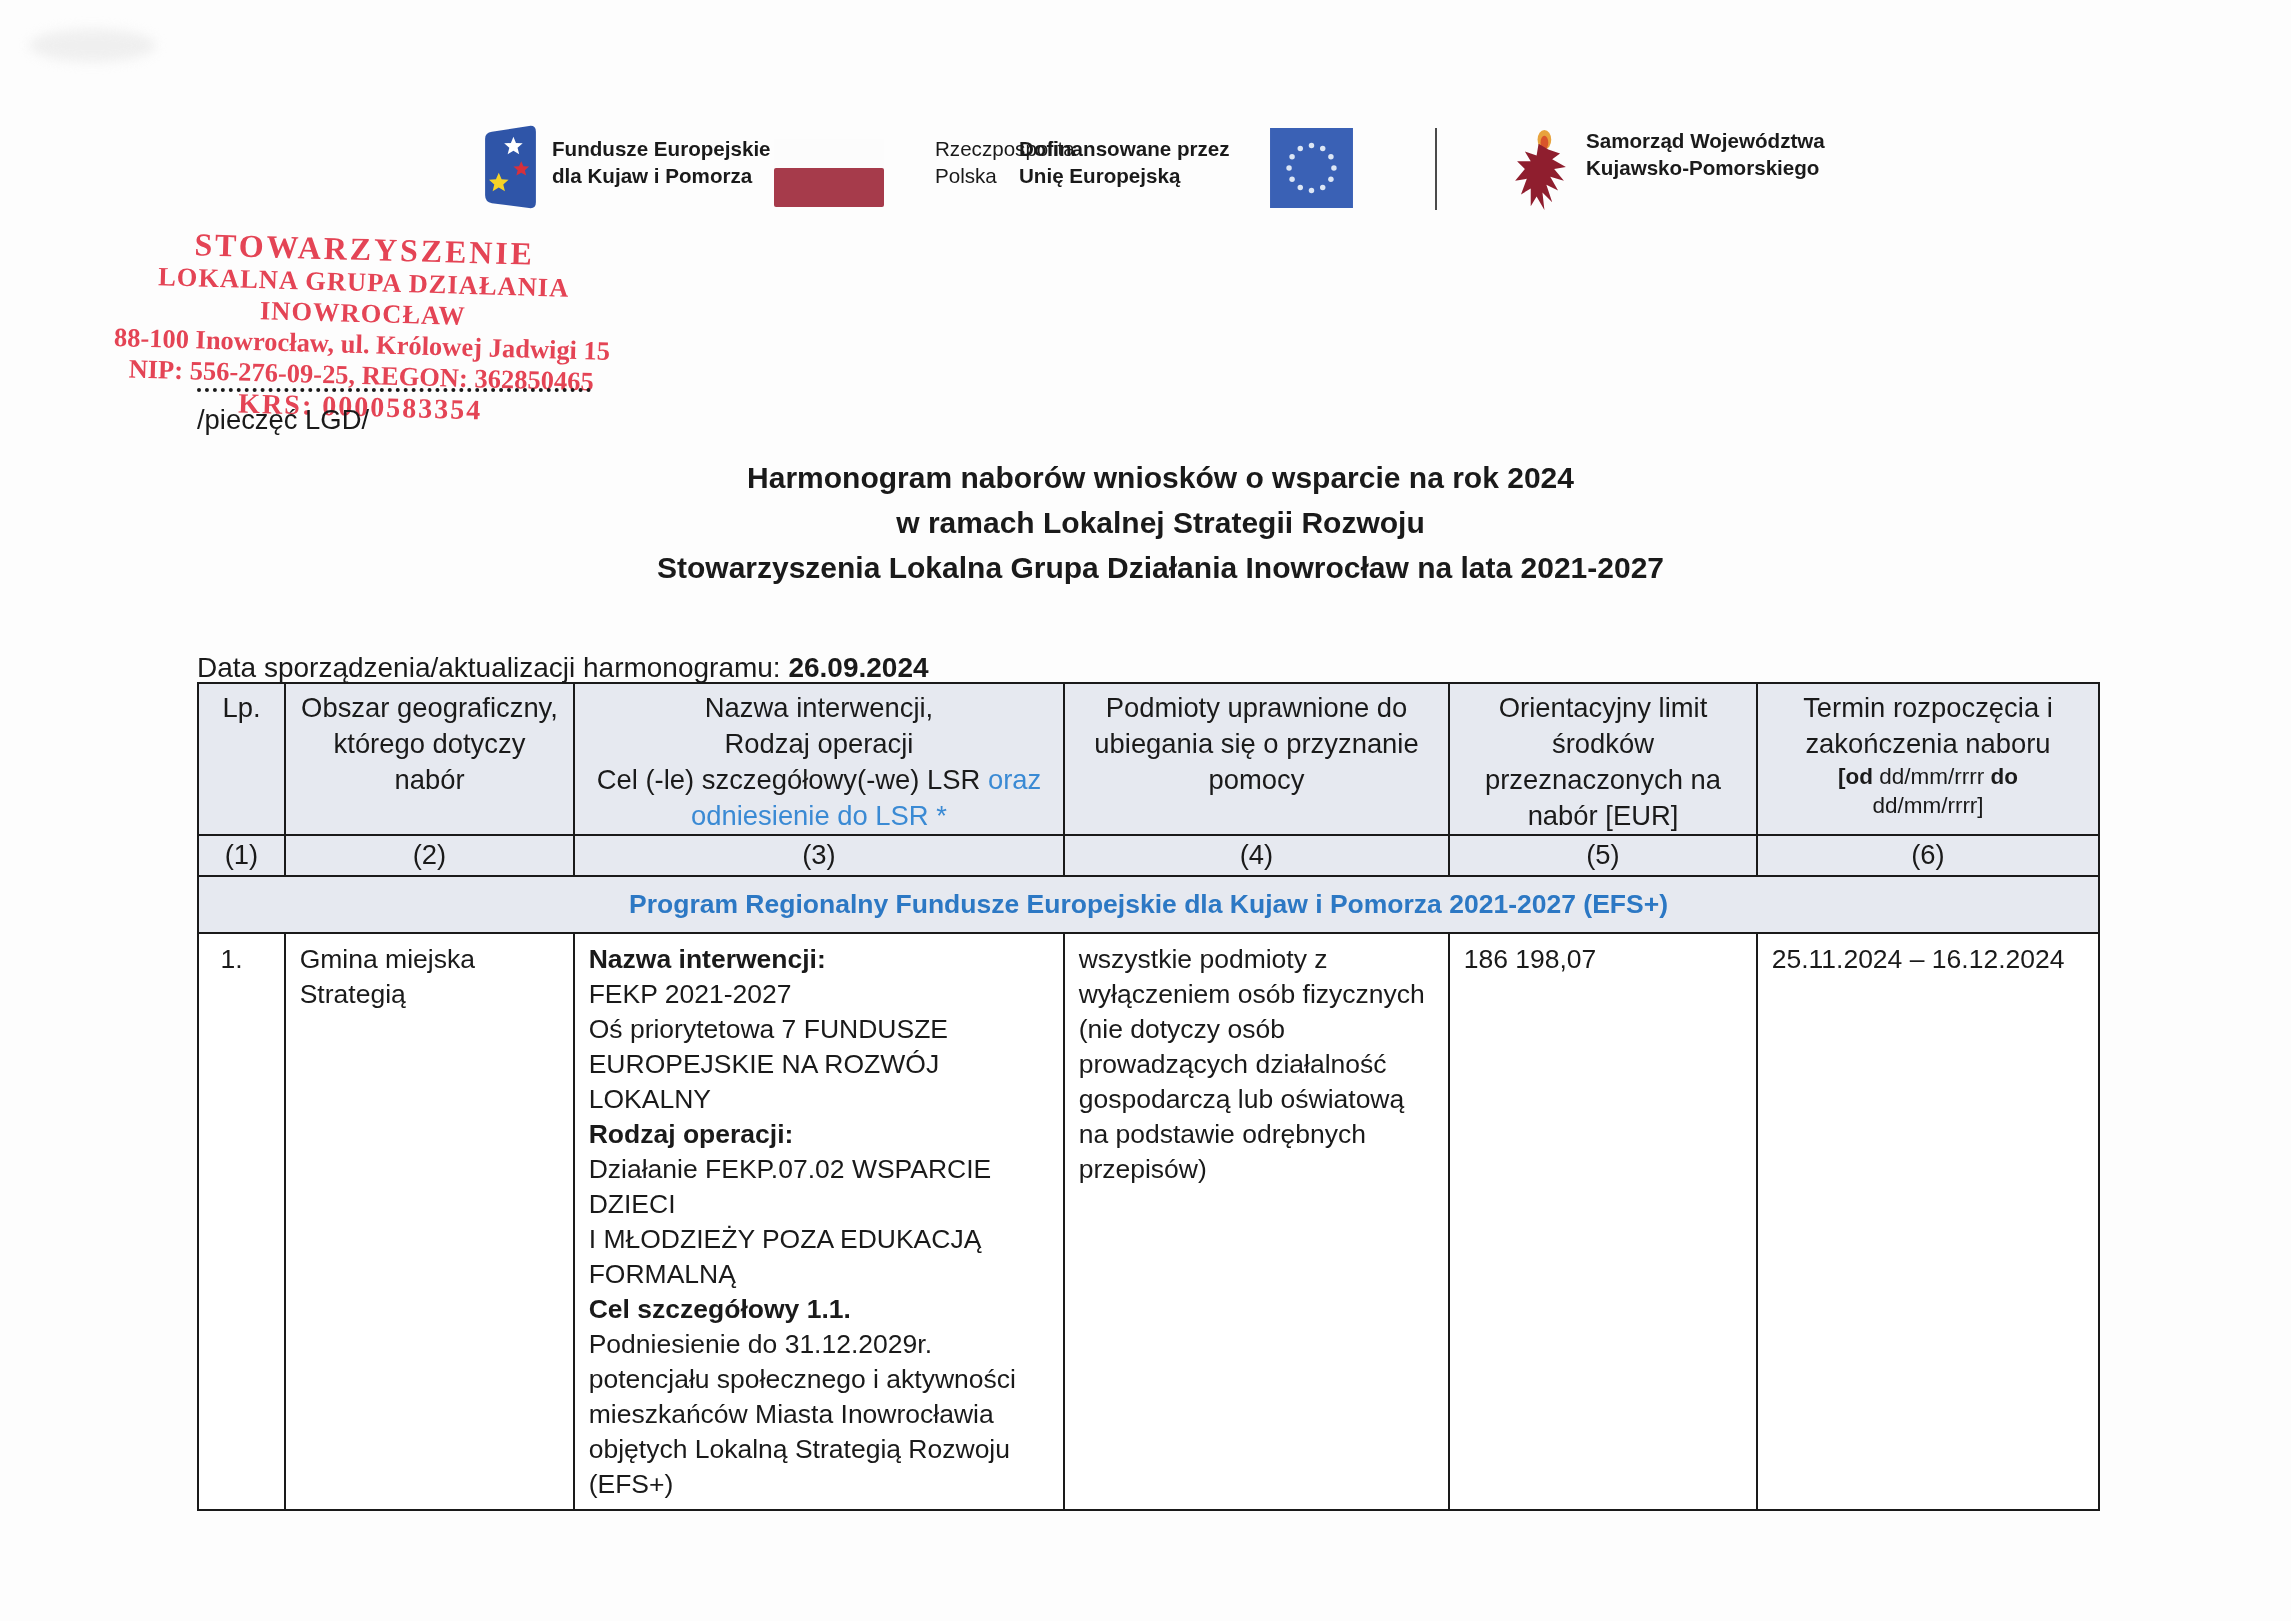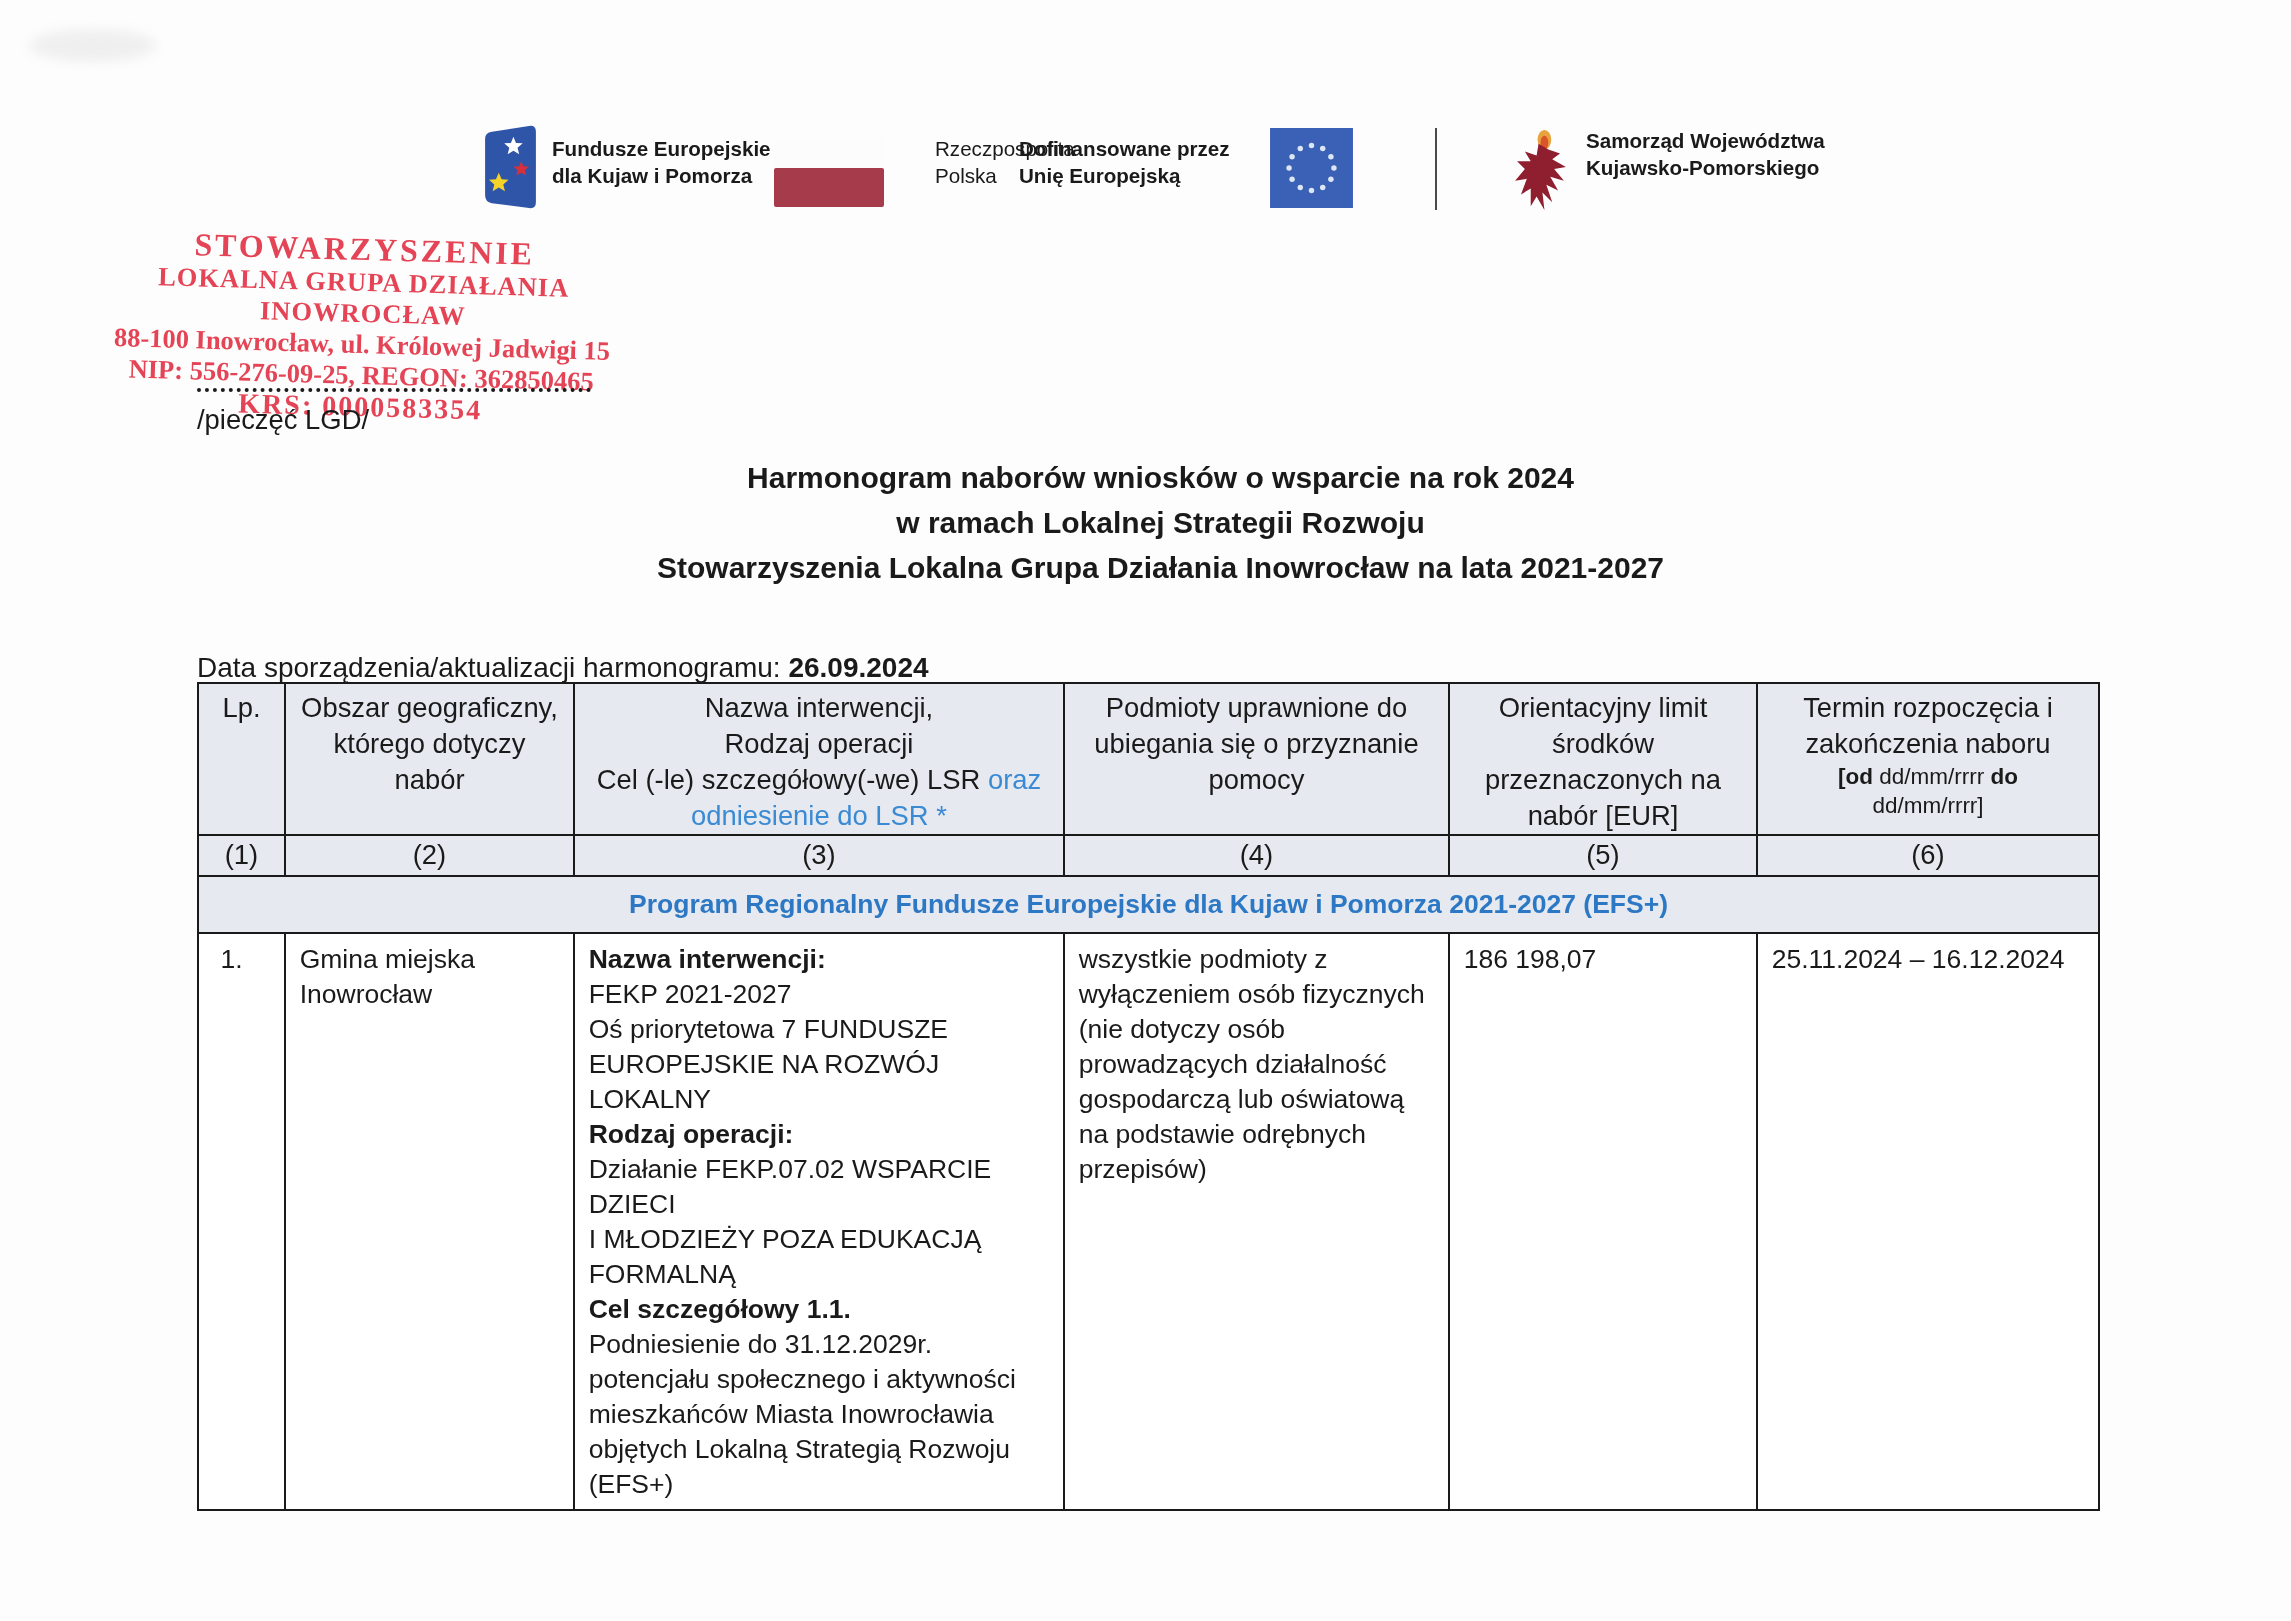--- a/index.html
+++ b/index.html
@@ -181,21 +181,21 @@
       <td>(4)</td>
       <td>(5)</td>
       <td>(6)</td>
     </tr>
     <tr class="program-row">
       <td colspan="6">Program Regionalny Fundusze Europejskie dla Kujaw i Pomorza 2021-2027 (EFS+)</td>
     </tr>
     <tr class="data-row">
       <td class="cell-lp">1.</td>
       <td class="prelines">Gmina miejska
-Inowrocław</td>
+Strategią</td>
       <td>
         <div class="b">Nazwa interwencji:</div>
         <div class="prelines">FEKP 2021-2027
 Oś priorytetowa 7 FUNDUSZE
 EUROPEJSKIE NA ROZWÓJ LOKALNY</div>
         <div class="b">Rodzaj operacji:</div>
         <div class="prelines">Działanie FEKP.07.02 WSPARCIE DZIECI
 I MŁODZIEŻY POZA EDUKACJĄ
 FORMALNĄ</div>
         <div class="b">Cel szczegółowy 1.1.</div>

